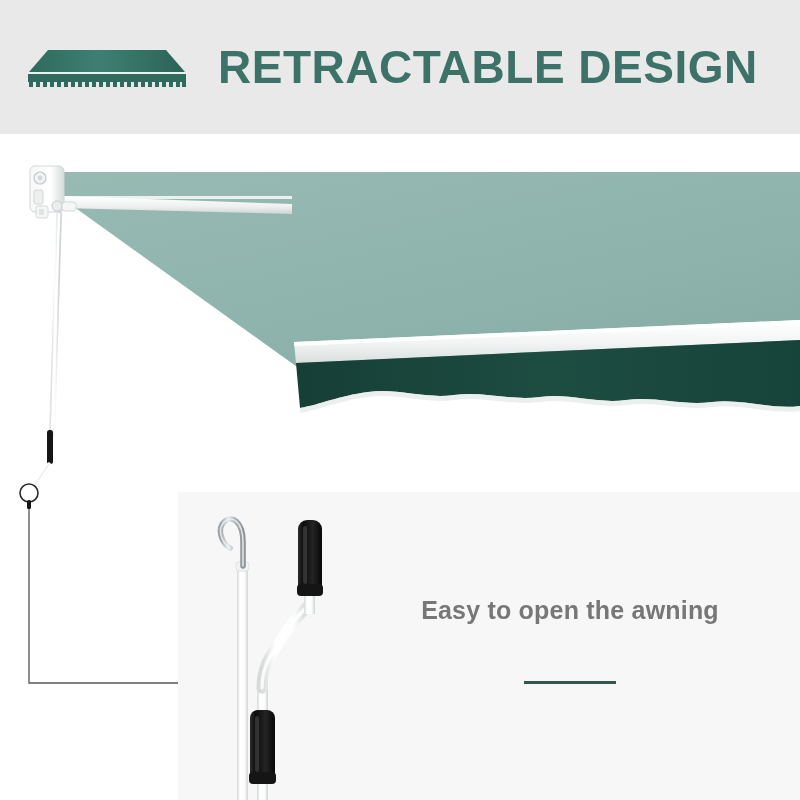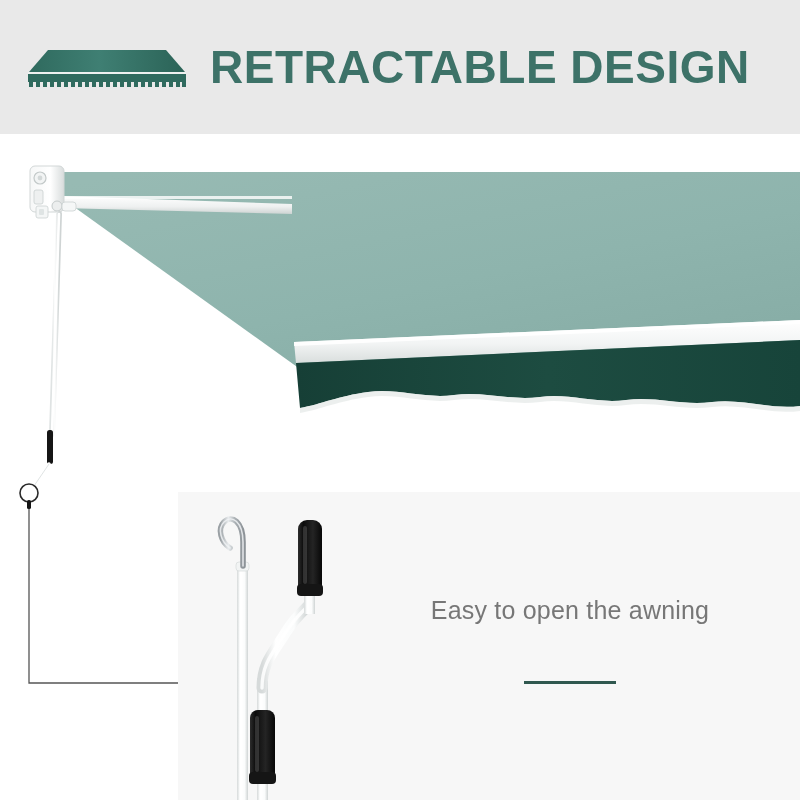--- a/index.html
+++ b/index.html
@@ -31,21 +31,21 @@
   }
   .header-icon {
     position: absolute;
     left: 22px;
     top: 44px;
     width: 170px;
     height: 48px;
   }
   .header-title {
     position: absolute;
-    left: 210px;
+    left: 218px;
     top: 36px;
     width: 560px;
     height: 62px;
     line-height: 62px;
     font-size: 46px;
     letter-spacing: 0.5px;
     font-weight: 600;
     color: #3d7268;
     white-space: nowrap;
   }
@@ -81,21 +81,21 @@
     top: 0;
   }
   .caption {
     position: absolute;
     left: 212px;
     top: 100px;
     width: 360px;
     text-align: center;
     font-size: 25px;
     line-height: 37px;
-    font-weight: 400;
+    font-weight: 700;
     color: #777777;
     letter-spacing: 0.2px;
   }
   .caption-line {
     display: block;
   }
   .caption-rule {
     position: absolute;
     left: 346px;
     top: 189px;

